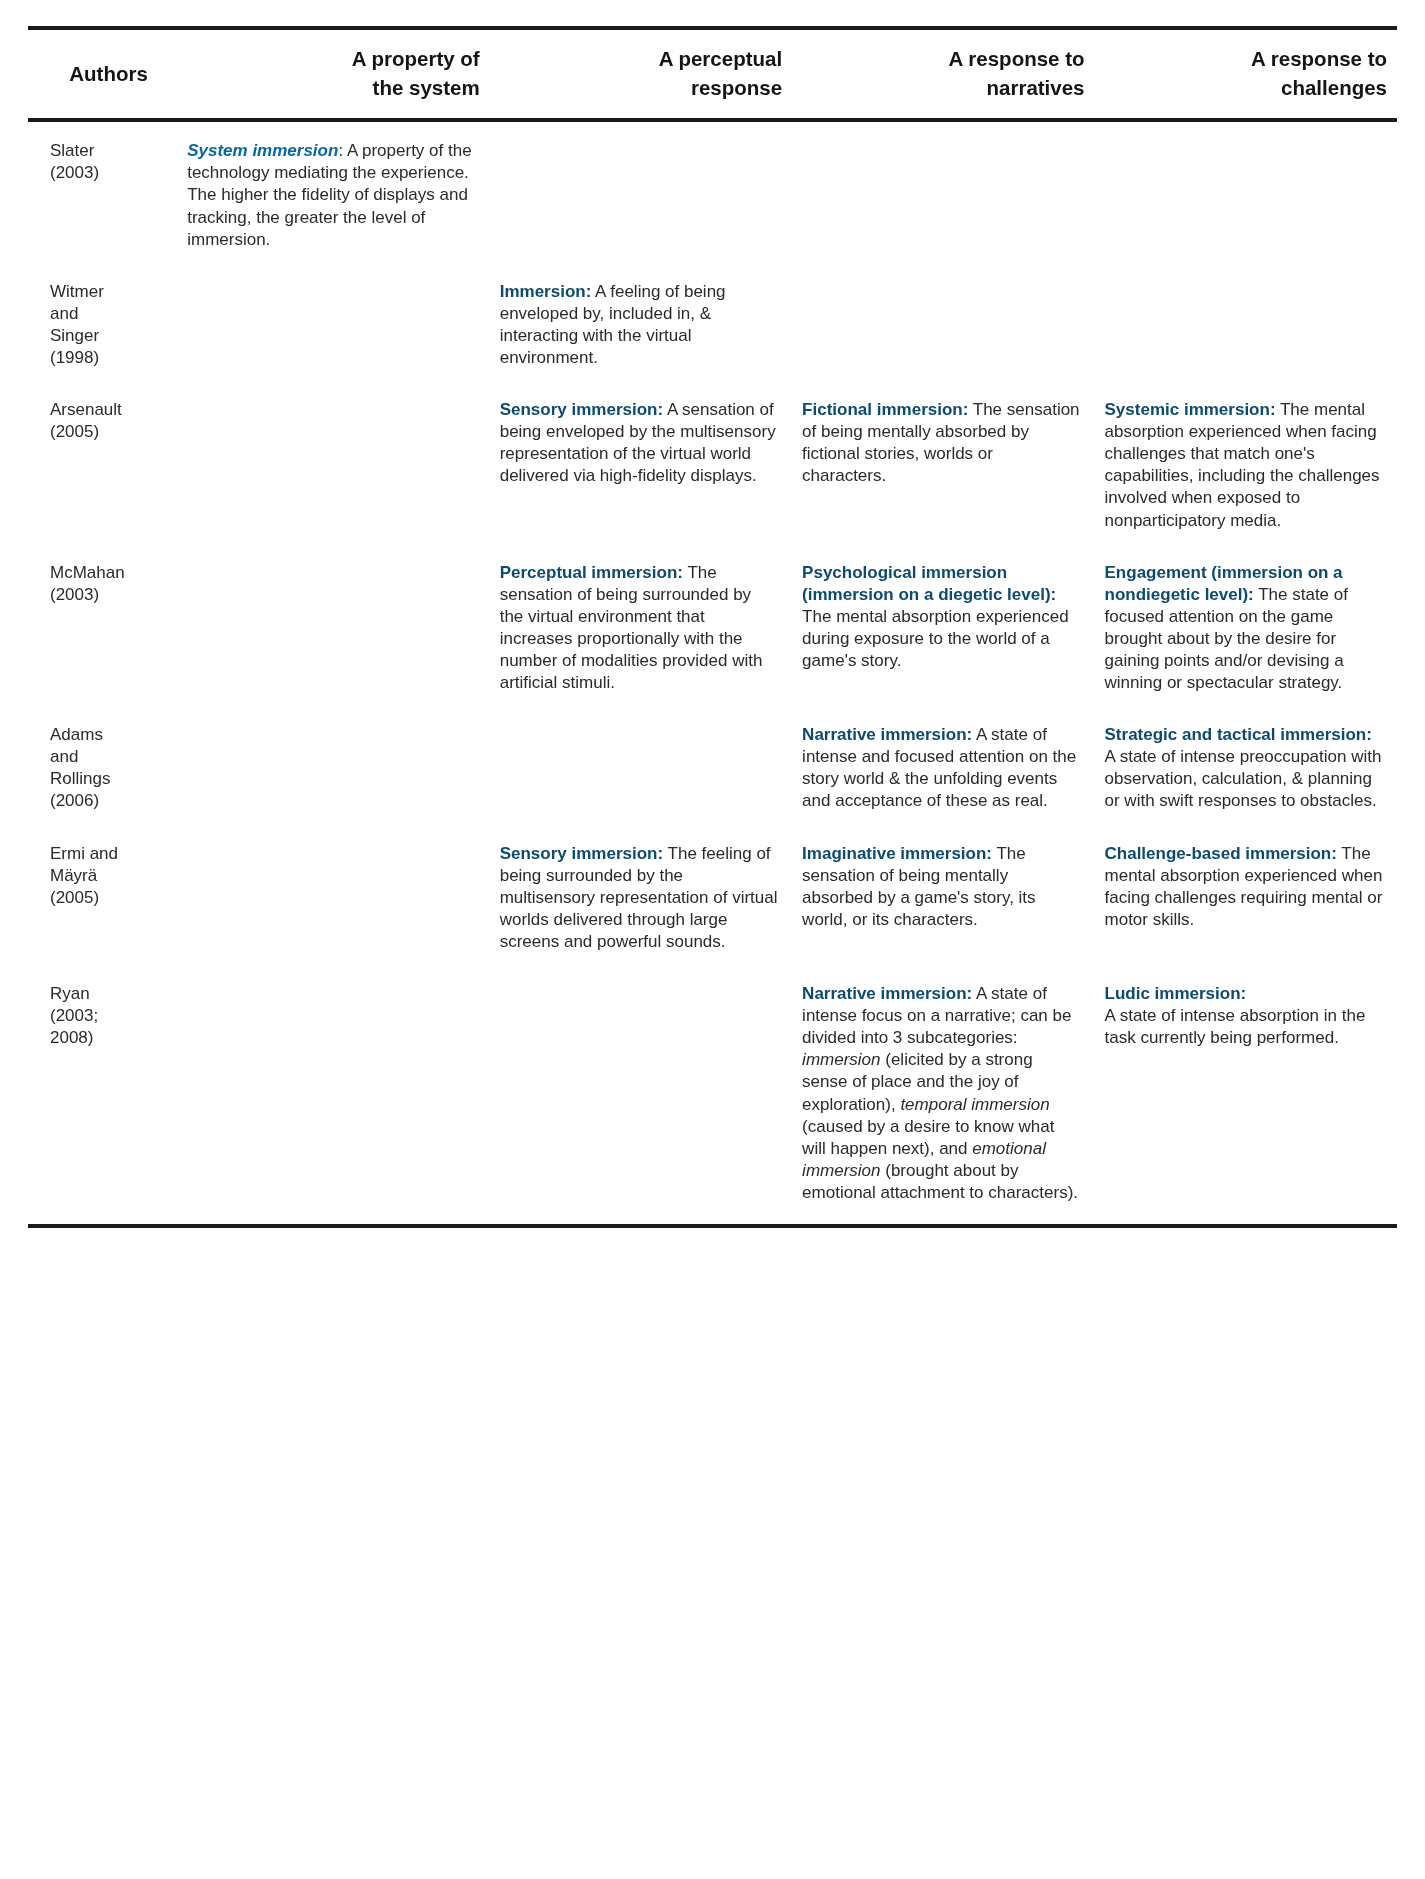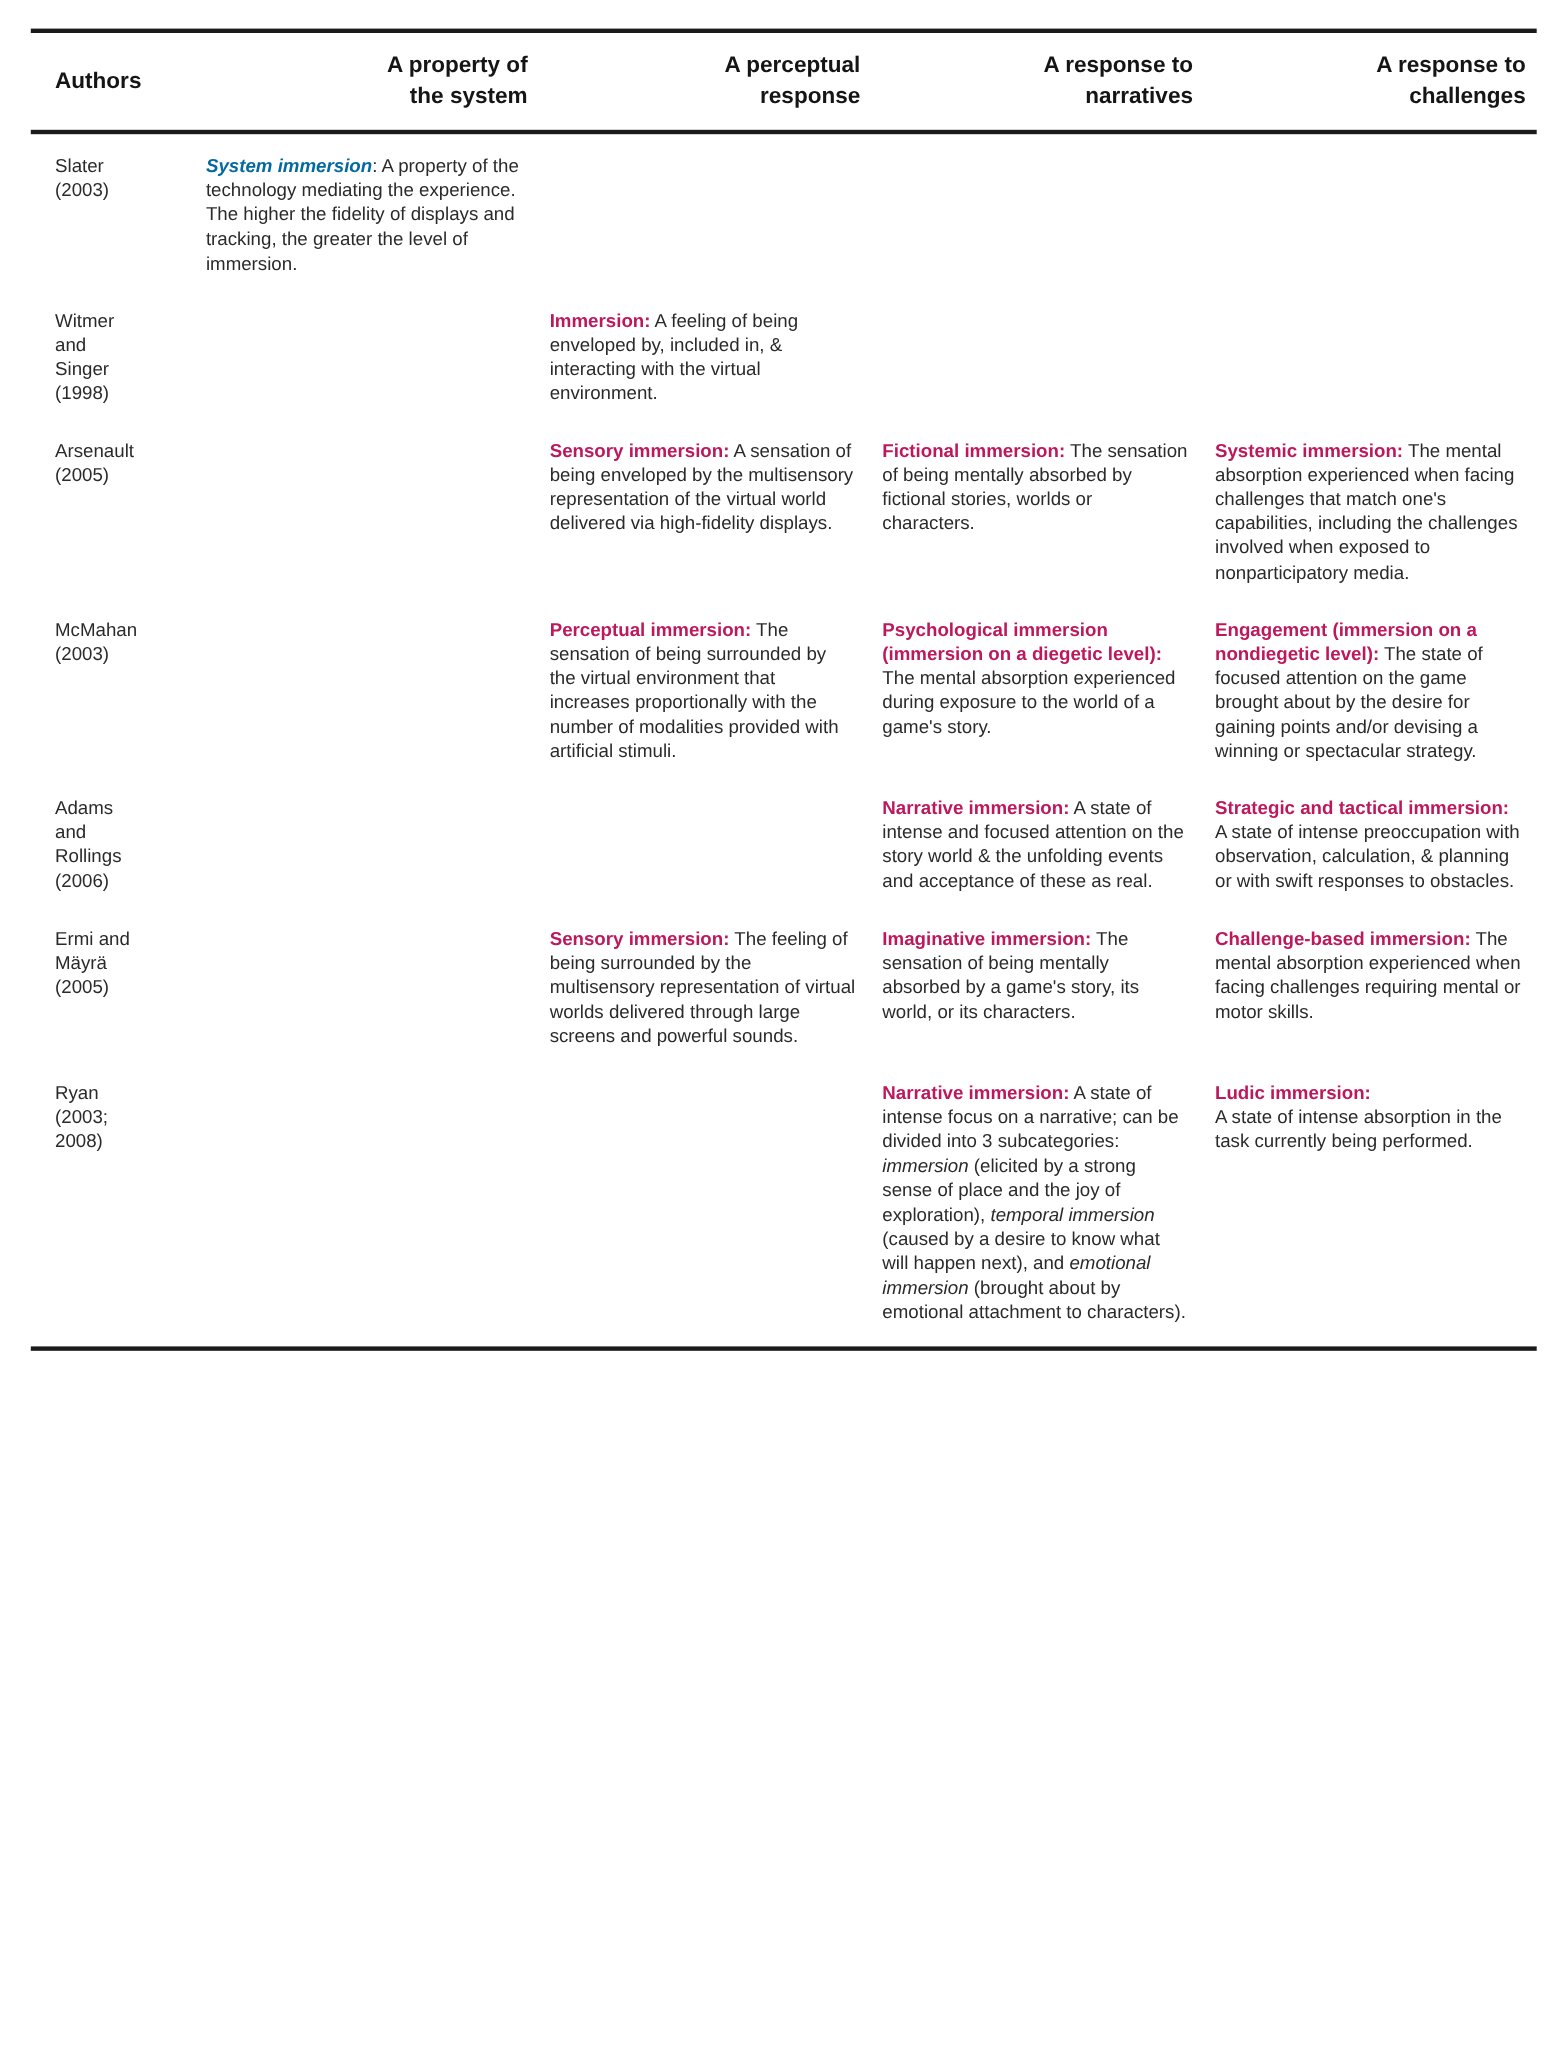--- a/index.html
+++ b/index.html
@@ -55,21 +55,21 @@
   thead th {
     font-size: 20.5px;
     font-weight: bold;
     line-height: 1.42;
     padding: 14px 10px 16px 10px;
     vertical-align: middle;
     text-align: right;
     color: #151515;
   }
   thead th.authors-head {
-    text-align: left;
+    text-align: center;
     padding-left: 22px;
   }
 
   tbody td {
     font-size: 17px;
     line-height: 1.30;
     vertical-align: top;
     padding: 16px 14px 14px 10px;
     color: #2a2a2a;
   }
@@ -82,21 +82,21 @@
     padding-top: 18px;
   }
 
   .term-bi {           
     font-weight: bold;
     font-style: italic;
     color: #0369a1;
   }
   .term-b {            
     font-weight: bold;
-    color: #be185d;
+    color: #0c4a6e;
   }
   .em {                
     font-style: italic;
   }
 
   .authors-line { display: block; }
 </style>
 </head>
 <body>
 

